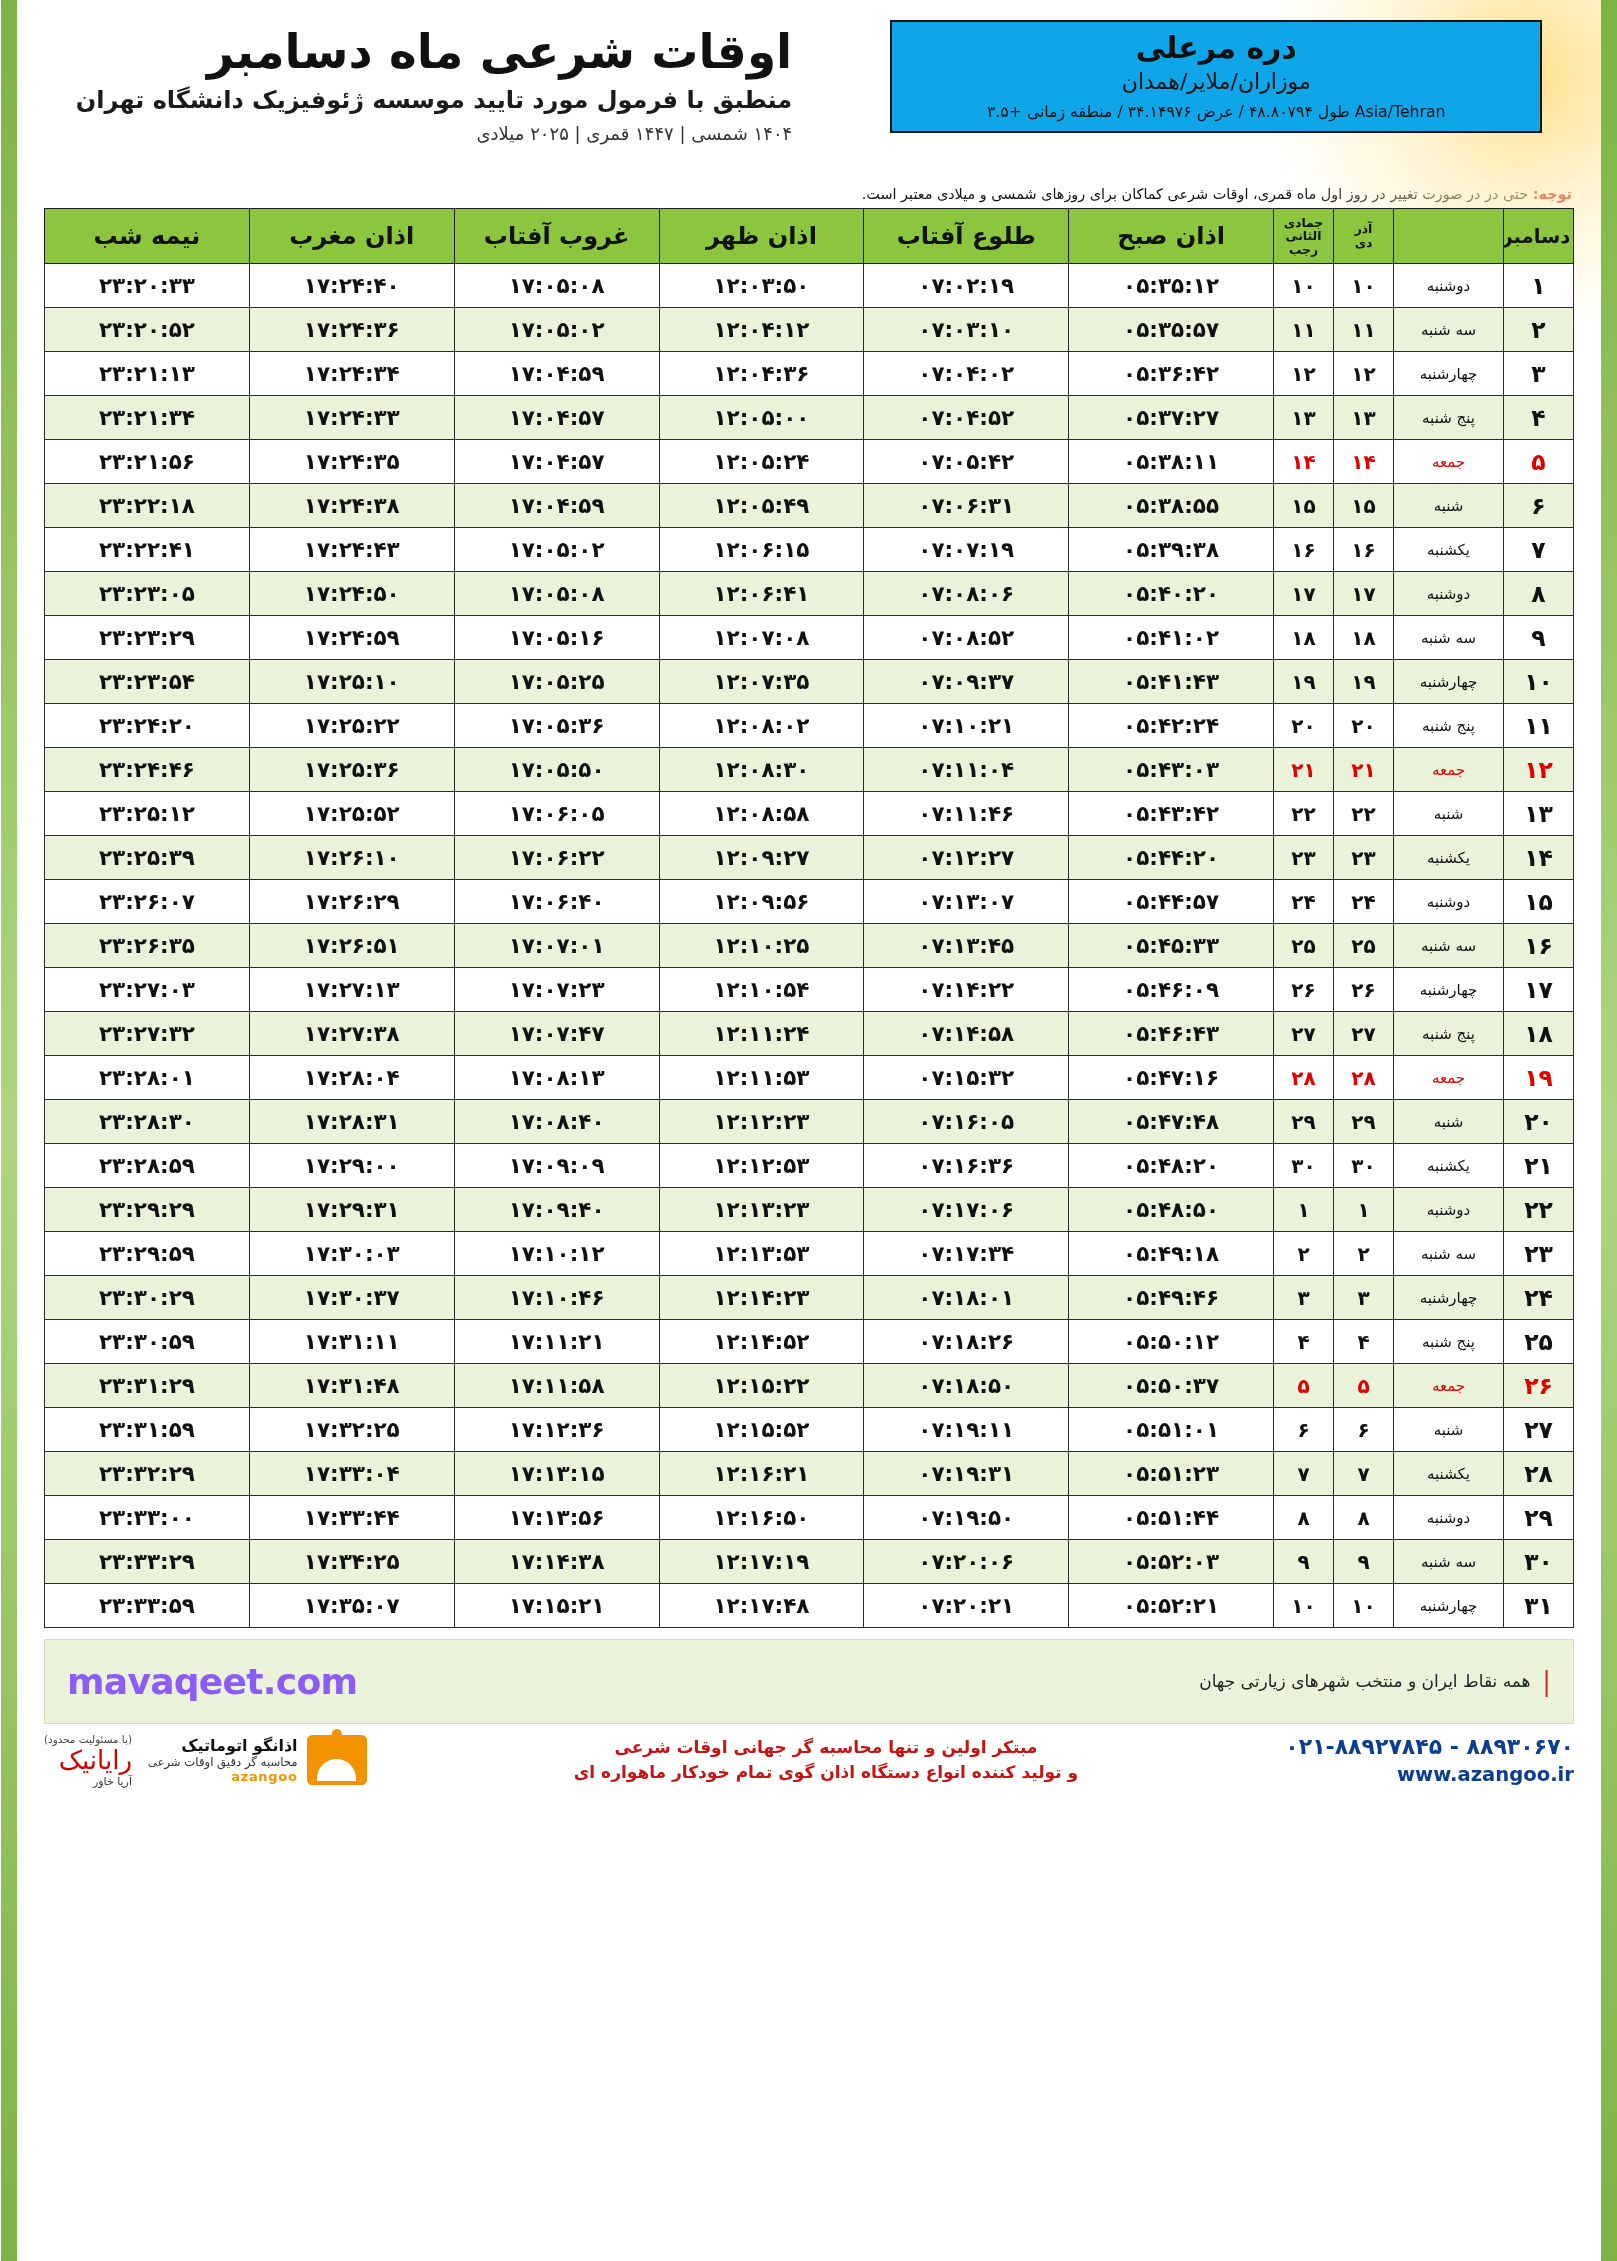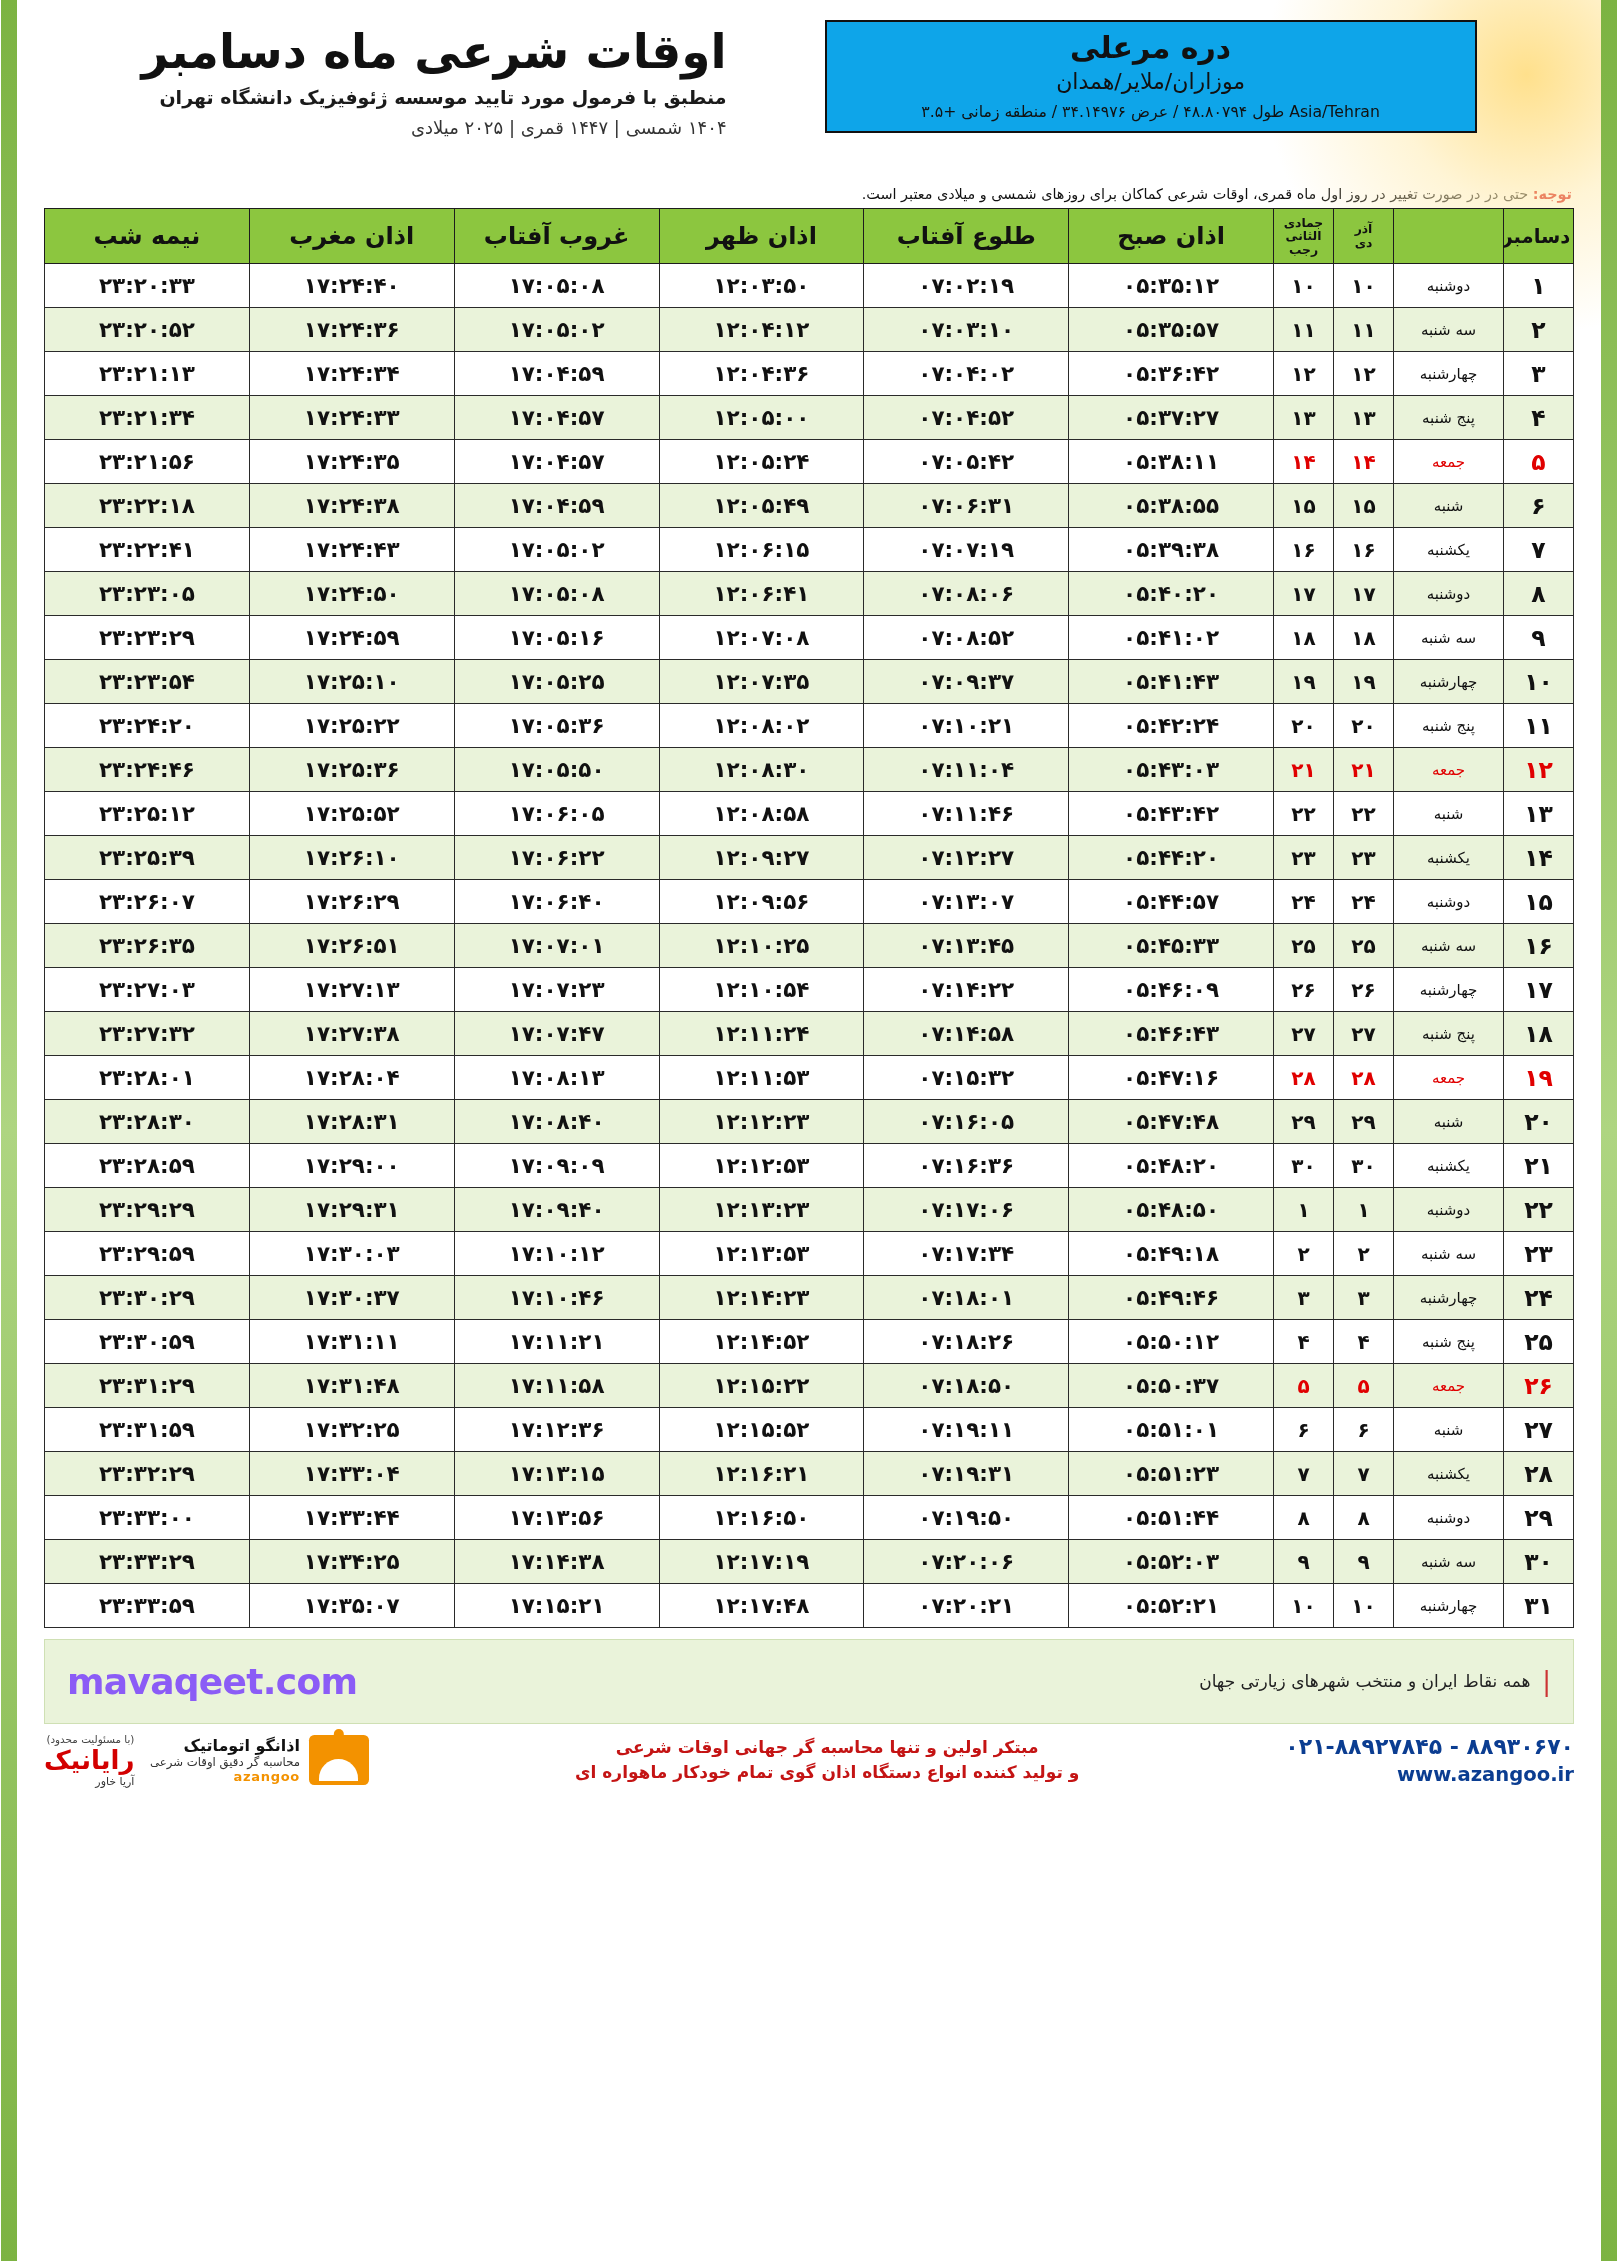--- a/index.html
+++ b/index.html
@@ -51,21 +51,21 @@
     margin-top: 7.8px;
   }
   .main-title {
     font-size: 47px;
     font-weight: bold;
     color: #111111;
     letter-spacing: -0.7px;
     line-height: 1.05;
   }
   .sub-title {
-    font-size: 19px;
+    font-size: 24px;
     font-weight: bold;
     color: #1b1b1b;
     margin-top: 9px;
   }
   .date-line {
     font-size: 18px;
     color: #333333;
     margin-top: 9px;
     direction: rtl;
   }
@@ -208,21 +208,21 @@
     width: 10.4px; height: 22px; background: #f39200; border-radius: 5.2px 5.2px 0 0;
   }
   .azangoo-mark .dome {
     width: 39px; height: 22px; background: #ffffff; border-radius: 19.6px 19.6px 0 0; margin-bottom: 3.9px;
   }
   .azangoo-text { text-align: right; }
   .azangoo-text .fa { font-size: 16px; font-weight: bold; color: #111; }
   .azangoo-text .en { font-size: 13px; color: #f39200; font-weight: bold; letter-spacing: 0.7px; }
 
   .rayanic-logo { text-align: right; margin-right: 15.7px; }
-  .rayanic-logo .fa { font-size: 26px; font-weight: bold; color: #111; }
+  .rayanic-logo .fa { font-size: 26px; font-weight: normal; color: #111; }
   .rayanic-logo .fa .red { color: #d30000; }
   .rayanic-logo .sub { font-size: 11px; color: #333; }
 
   .footer-center {
     text-align: center;
     font-size: 17px;
     color: #c41414;
     font-weight: bold;
     line-height: 1.5;
   }

